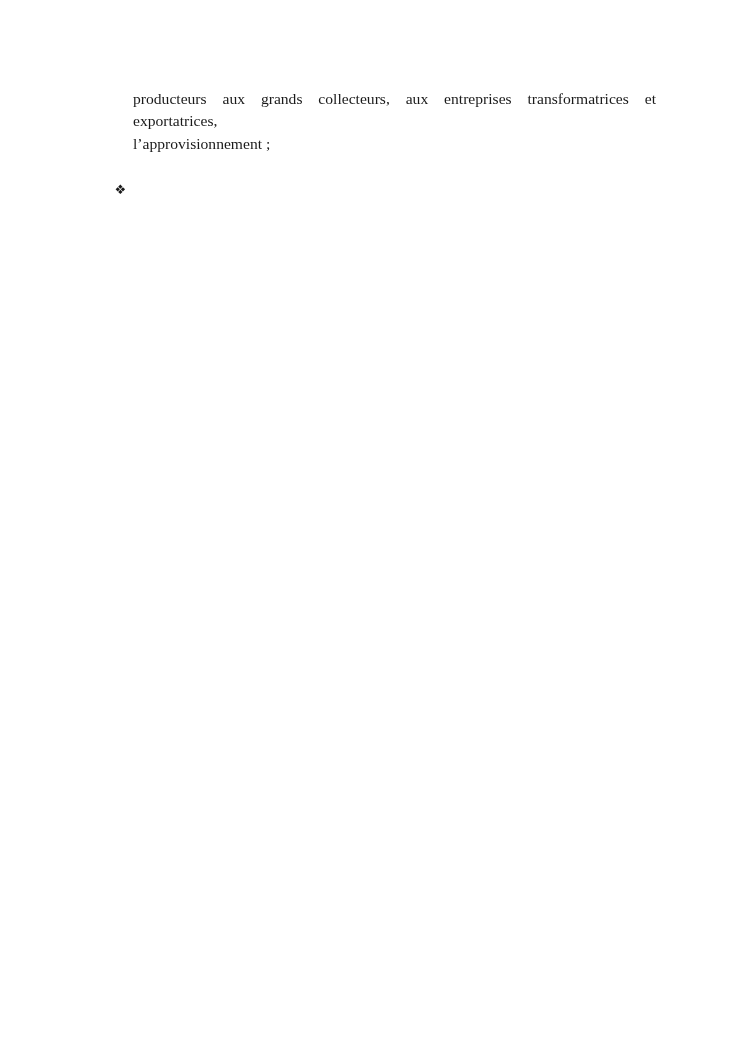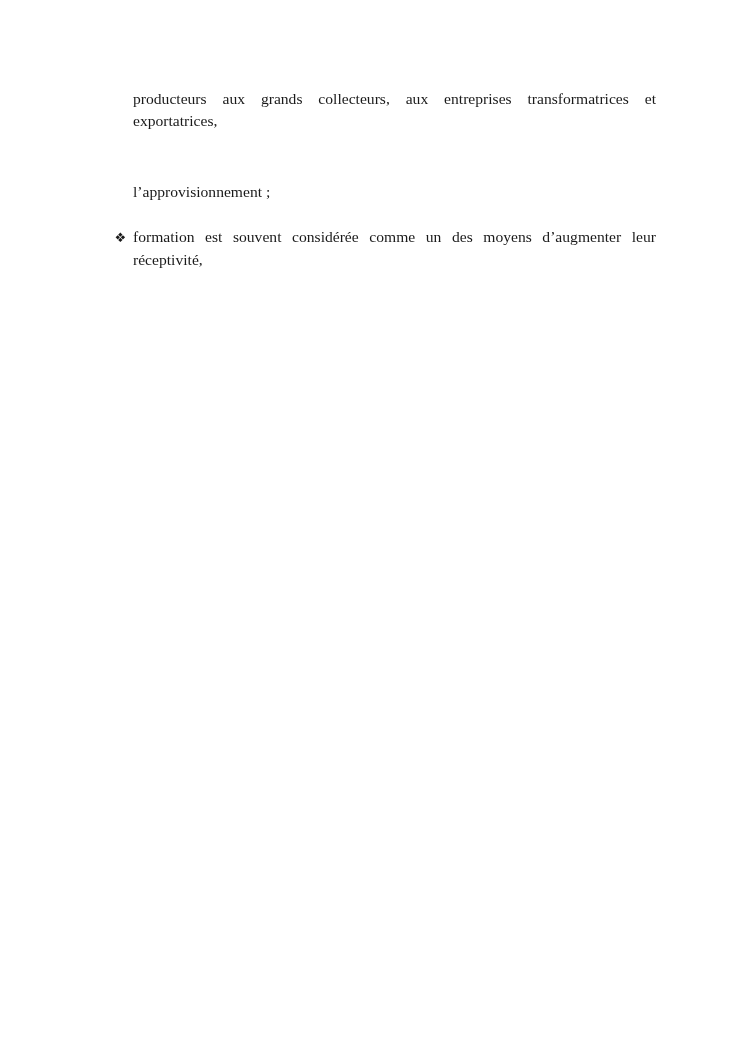--- a/index.html
+++ b/index.html
@@ -27,21 +27,20 @@
   .para {
     margin: 0 0 23px 0;
   }
   .jline {
     text-align: justify;
     text-align-last: justify;
     white-space: normal;
   }
   .jline.final {
     text-align-last: left;
-    margin-top: 48px;
   }
   .bullet-item {
     position: relative;
   }
   .bullet-marker {
     position: absolute;
     left: -18.5px;
     top: 1px;
     font-family: "DejaVu Sans", sans-serif;
     font-size: 13px;
@@ -79,21 +78,20 @@
 
   <div class="content">
 
     <div class="para">
       <div class="jline">producteurs aux grands collecteurs, aux entreprises transformatrices et exportatrices,</div>
       <div class="jline final">l’approvisionnement ;</div>
     </div>
 
     <div class="para bullet-item">
       <span class="bullet-marker">❖</span>
-      <div class="jline">formation est souvent considérée comme un des moyens d’augmenter leur réceptivité,</div>
     </div>
 
   </div>
 
   <div class="footer">
     <div class="footer-rule"></div>
     <div class="footer-number">38</div>
     <div class="footer-bar"></div>
   </div>
 

